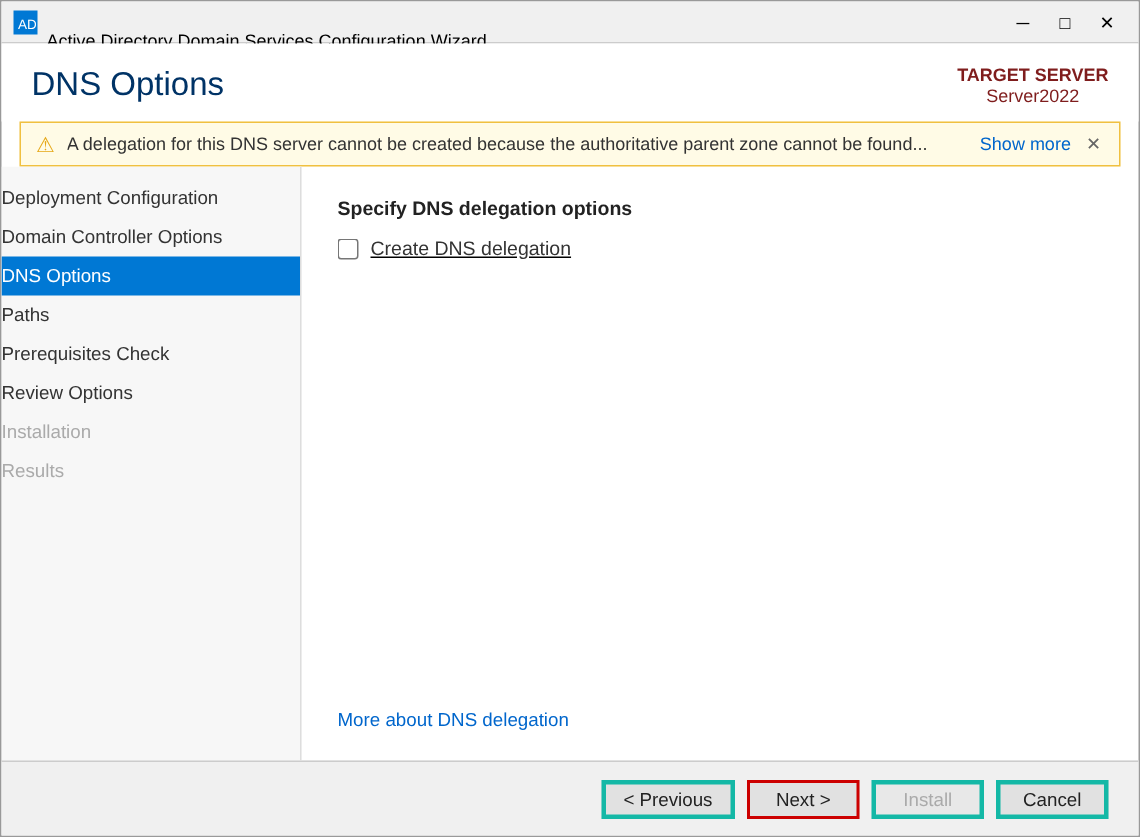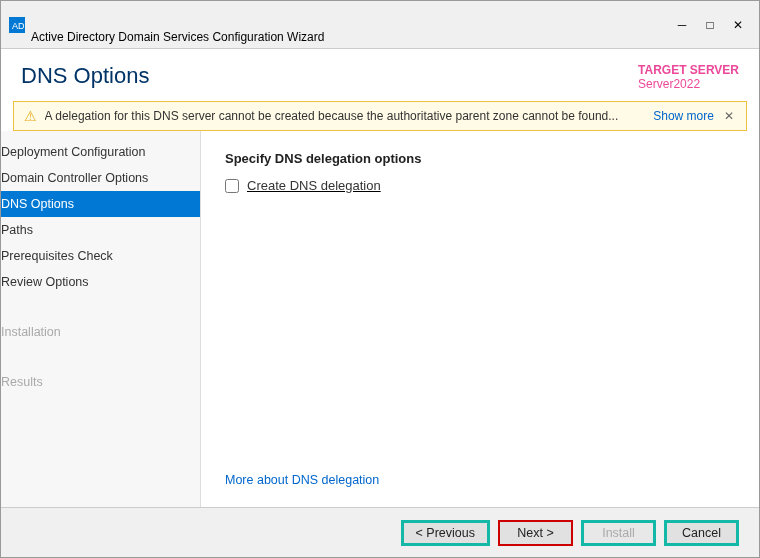--- a/index.html
+++ b/index.html
@@ -18,21 +18,21 @@
       border: 1px solid #999;
       display: flex;
       flex-direction: column;
     }
     .title-bar {
       background: #f0f0f0;
       border-bottom: 1px solid #ccc;
       display: flex;
       align-items: center;
       padding: 6px 8px;
-      height: 48px;
+      height: 28px;
     }
     .title-bar-icon {
       width: 16px;
       height: 16px;
       margin-right: 6px;
       background: #0078d4;
       display: flex;
       align-items: center;
       justify-content: center;
     }
@@ -65,23 +65,23 @@
       justify-content: space-between;
       align-items: flex-start;
       border-bottom: none;
     }
     .header-title {
       font-size: 22px;
       font-weight: 300;
       color: #003366;
     }
     .header-server {
-      text-align: left;
-      font-size: 12px;
-      color: #ec4899;
+      text-align: center;
+      font-size: 12px;
+      color: #7f1d1d;
     }
     .header-server-label {
       font-weight: 600;
       font-size: 12px;
     }
     .warning-banner {
       background: #fffbe6;
       border: 1px solid #f0c040;
       margin: 0 12px 0 12px;
       padding: 6px 10px;
@@ -134,21 +134,20 @@
       font-size: 12.5px;
       color: #333;
     }
     .sidebar-item.active {
       background: #0078d4;
       color: #fff;
     }
     .sidebar-item.disabled {
       color: #aaa;
       cursor: default;
-      margin-top: 24px;
     }
     .content-area {
       flex: 1;
       padding: 20px 24px;
       display: flex;
       flex-direction: column;
     }
     .section-title {
       font-size: 13px;
       font-weight: 600;

